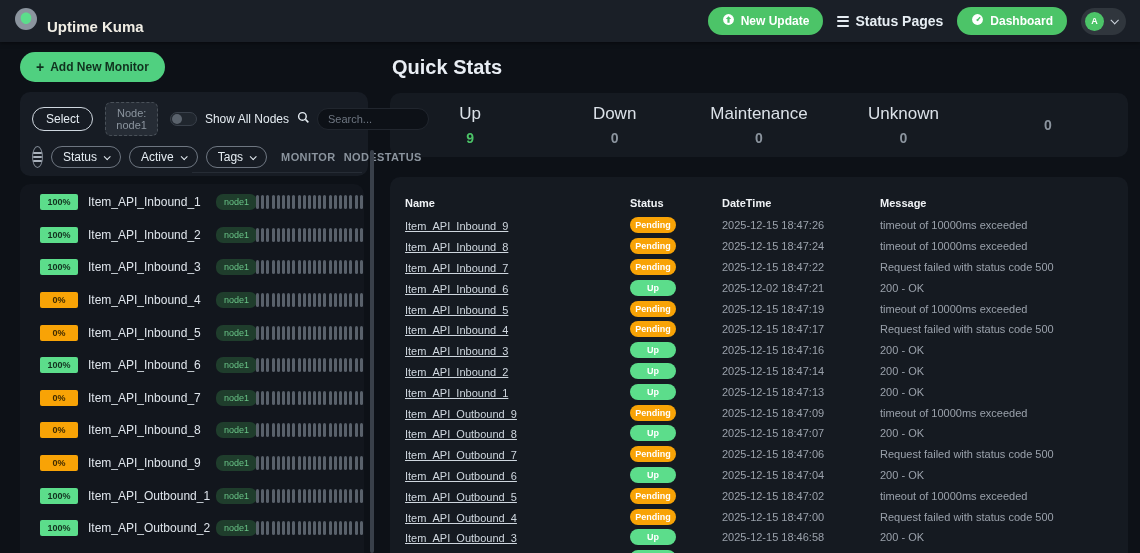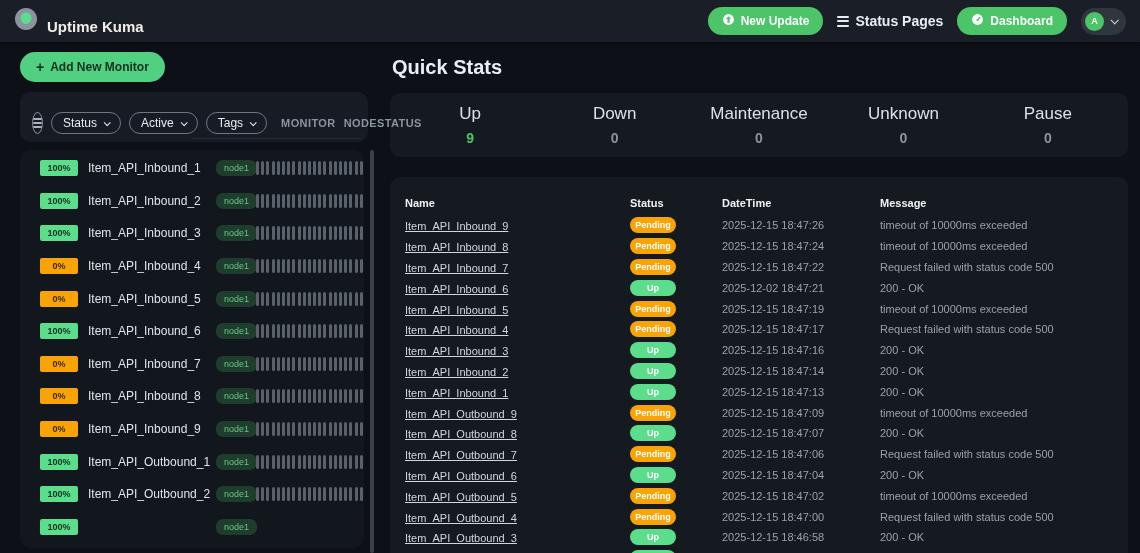--- a/index.html
+++ b/index.html
@@ -203,20 +203,35 @@
 
 <div class="layout">
 
   <div class="sidebar">
     <button class="add-monitor">
       <span style="font-size:14px;font-weight:bold;">+</span>
       <span>Add New Monitor</span>
     </button>
 
     <div class="filter-card">
+      <div class="filter-row1">
+        <button class="btn-select">Select</button>
+        <button class="btn-node">Node: node1</button>
+        <span class="toggle"></span>
+        <span class="toggle-label">Show All Nodes</span>
+        <span class="search-wrap">
+          <span>
+            <svg width="13" height="13" viewBox="0 0 24 24">
+              <circle cx="10" cy="10" r="7" stroke="#e6edf3" stroke-width="2.6" fill="none"></circle>
+              <line x1="15.5" y1="15.5" x2="21" y2="21" stroke="#e6edf3" stroke-width="2.8"></line>
+            </svg>
+          </span>
+          <input class="search-input" placeholder="Search..." style="">
+        </span>
+      </div>
       <div class="filter-row2">
         <button class="circle-filter">
           <span class="hamburger">
               <i></i>
               <i></i>
               <i></i>
             </span>
         </button>
         <button class="pill-dd">
           <span>Status</span>
@@ -584,21 +599,20 @@
     <div class="stat-label">Maintenance</div>
     <div class="stat-value">0</div>
   </div>
 
   <div class="stat">
     <div class="stat-label">Unknown</div>
     <div class="stat-value">0</div>
   </div>
 
   <div class="stat">
-    <div class="stat-label">Pause</div>
     <div class="stat-value">0</div>
   </div>
 </div>
 
     <div class="table-card">
       <div class="t-grid t-head" id="table-head">
           <span>Name</span>
           <span>Status</span>
           <span>DateTime</span>
           <span>Message</span>

